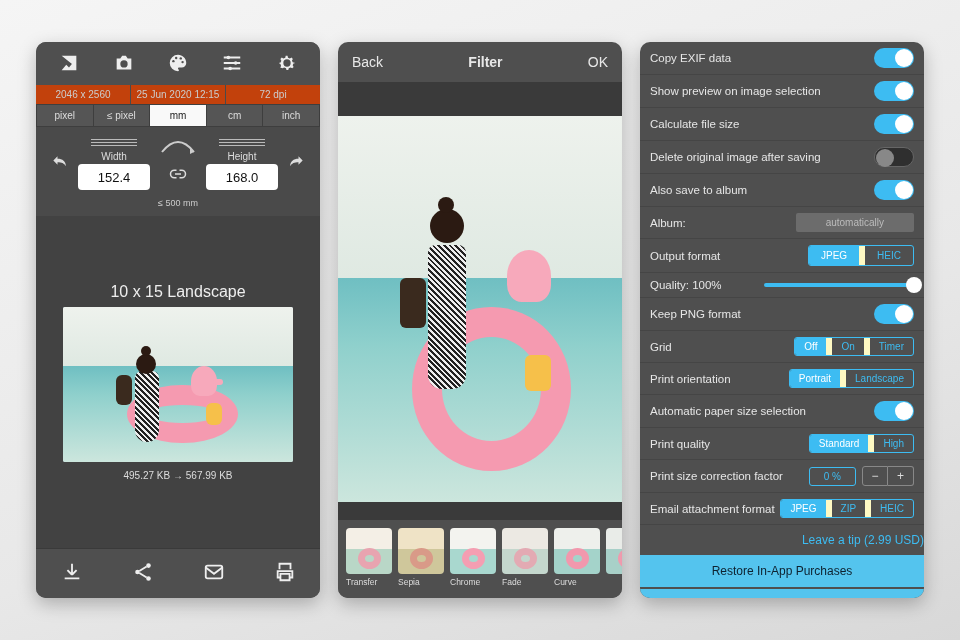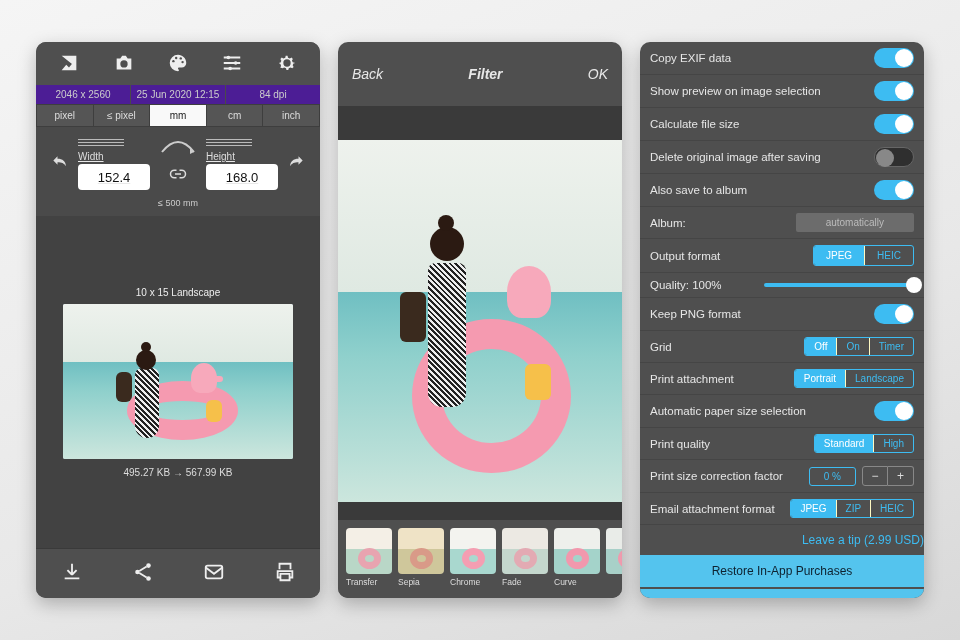--- a/index.html
+++ b/index.html
@@ -12,58 +12,58 @@
   }
   .phone {
     flex: 1; height: 556px; background: #4f4f4f;
     border-radius: 10px; box-shadow: 0 6px 18px rgba(0,0,0,.25);
     display: flex; flex-direction: column; overflow: hidden; position: relative;
   }
   
   .p1-top { background: #4f4f4f; }
   .p1-iconbar { display:flex; justify-content:space-around; align-items:center; padding:10px 6px 8px; }
   .p1-iconbar svg { fill:#eee; width:22px; height:22px; }
-  .p1-metarow { display:flex; background:#4c1d95; font-size:10px;align-items:center; }
+  .p1-metarow { display:flex; background:#c2410c; font-size:10px;align-items:center; }
   .p1-metarow > div { flex:1; text-align:center; padding:4px 0; border-right:1px solid #4a4a4a; color:#ccc;}
   .p1-metarow > div:last-child { border-right:none; }
   .p1-units { display:flex; font-size:10px; }
   .p1-units > div { flex:1; text-align:center; padding:5px 0; background:#555; border:1px solid #3e3e3e; border-right:none; color:#ddd; cursor:pointer;}
   .p1-units > div:last-child { border-right:1px solid #3e3e3e;}
   .p1-units > div.active { background:#f9f9f9; color:#222; }
   .p1-dims { display:flex; align-items:center; justify-content:center; gap:8px; padding:12px 8px 6px; background:#4a4a4a;}
-  .dim-group { display:flex; flex-direction:column; align-items:flex-start; gap:2px;text-decoration:underline; }
+  .dim-group { display:flex; flex-direction:column; align-items:center; gap:2px; }
   .dim-group .lines { width:46px; height:10px; display:flex; flex-direction:column; gap:2px;}
   .dim-group .lines div{height:1px;background:#bbb;}
   .dim-label { font-size:10px; color:#ddd; }
   .dim-input { width:72px; height:26px; background:#fff; color:#111; border-radius:4px; display:flex; align-items:center; justify-content:center; font-size:13px; font-weight:500;}
   .arrow-btn svg{width:20px;height:20px;fill:#ddd;}
   .link-icon svg{width:18px;height:18px;fill:#ddd;}
   .swap-arc { position:relative; top:-6px; }
   .swap-arc svg{width:40px;height:16px;fill:none;stroke:#ccc;stroke-width:2;}
   .p1-maxnote { text-align:center; font-size:9px; color:#ccc; padding:2px 16px 8px; background:#4a4a4a;}
   .p1-canvas { flex:1; background:#424242; display:flex; flex-direction:column; align-items:center; justify-content:center; padding:10px; }
-  .p1-canvas-label { font-size:10px; color:#eee; margin-bottom:6px;}
+  .p1-canvas-label { font-size:16px; color:#eee; margin-bottom:6px;}
   .thumb { width:230px; height:155px; border-radius:2px; overflow:hidden; position:relative; background:#cde;}
   .sky { position:absolute; inset:0 0 62% 0; background:linear-gradient(#eef2ed,#dfe9e2);}
   .sea { position:absolute; inset:38% 0 0 0; background:linear-gradient(#6fbfc2 0%, #8fd0cc 30%, #cce6dd 100%);}
   .float { position:absolute; left:28%; top:42%; width:48%; height:46%; }
   .float .ring{position:absolute;inset:18% 0 0 0;border:20px solid #f59ab0;border-radius:50%;}
   .float .head{position:absolute;left:58%;top:-8%;width:26px;height:30px;background:#f7a9bb;border-radius:60% 60% 40% 40%;}
   .float .beak{position:absolute;left:78%;top:10%;width:10px;height:6px;background:#f7a9bb;border-radius:3px;}
   .woman{position:absolute;left:30%;top:30%;width:30px;height:88px;}
   .woman .bod{position:absolute;inset:20% 10% 0 10%;background:repeating-linear-gradient(45deg,#222 0 2px,#eee 2px 4px);border-radius:8px 8px 14px 14px;}
   .woman .hd{position:absolute;left:4px;top:0;width:20px;height:20px;background:#2b1a12;border-radius:50%;}
   .woman .bun{position:absolute;left:9px;top:-8px;width:10px;height:10px;background:#2b1a12;border-radius:50%;}
   .kid1{position:absolute;left:23%;top:44%;width:16px;height:30px;background:#3a2a1e;border-radius:6px;}
   .kid2{position:absolute;left:62%;top:62%;width:16px;height:22px;background:#f6c04a;border-radius:6px;}
   .p1-sizes{font-size:10px;color:#ddd;margin-top:8px;}
   .p1-botbar{display:flex;justify-content:space-around;align-items:center;padding:12px 0;background:#4f4f4f;border-top:1px solid #3a3a3a;}
   .p1-botbar svg{width:22px;height:22px;fill:#eee;}
   
-  .p2-header{display:flex;align-items:center;justify-content:space-between;padding:24px 14px;font-size:14px;font-style:italic;}
+  .p2-header{display:flex;align-items:center;justify-content:space-between;padding:12px 14px;font-size:14px;}
   .p2-title{font-weight:600;}
   .p2-darkband{height:34px;background:#3a3a3a;}
   .p2-photo{flex:1;position:relative;background:#cde;overflow:hidden;}
   .p2-photo .sky{inset:0 0 58% 0;}
   .p2-photo .sea{inset:42% 0 0 0;}
   .p2-photo .float{left:26%;top:40%;width:56%;height:52%;}
   .p2-photo .float .ring{border-width:30px;}
   .p2-photo .float .head{width:44px;height:52px;left:60%;top:-10%;}
   .p2-photo .woman{left:30%;top:24%;width:48px;height:180px;}
   .p2-photo .woman .hd{width:34px;height:34px;left:7px;}
@@ -82,21 +82,21 @@
   .p3{font-size:11.5px;}
   .row{display:flex;align-items:center;justify-content:space-between;padding:6px 10px;border-bottom:1px solid #454545;}
   .row .lbl{color:#e6e6e6;}
   .toggle{width:40px;height:20px;border-radius:10px;position:relative;cursor:pointer;}
   .toggle.on{background:#3dbcf2;}
   .toggle.off{background:#2f2f2f;border:1px solid #666;}
   .toggle .knob{position:absolute;top:1px;width:18px;height:18px;background:#fff;border-radius:50%;}
   .toggle.on .knob{right:1px;}
   .toggle.off .knob{left:1px;background:#888;}
   .seg{display:flex;border:1px solid #3dbcf2;border-radius:3px;overflow:hidden;font-size:10px;}
-  .seg > div{padding:4px 12px;color:#3dbcf2;cursor:pointer;border-right:1px solid #fef9c3;}
+  .seg > div{padding:4px 12px;color:#3dbcf2;cursor:pointer;border-right:6px solid #fef9c3;}
   .seg > div:last-child{border-right:none;}
   .seg > div.active{background:#3dbcf2;color:#fff;}
   .seg.sm > div{padding:3px 9px;}
   .album-box{background:#6c6c6c;color:#bcbcbc;font-size:10px;padding:4px 30px;border-radius:2px;}
   .slider{position:relative;width:150px;height:4px;background:#3dbcf2;border-radius:2px;}
   .slider .kn{position:absolute;right:-8px;top:-6px;width:16px;height:16px;background:#fff;border-radius:50%;}
   .pct-box{border:1px solid #3dbcf2;color:#3dbcf2;padding:3px 14px;border-radius:3px;font-size:10px;}
   .pm-group{display:flex;gap:0;margin-left:6px;}
   .pm{width:26px;height:20px;border:1px solid #888;display:flex;align-items:center;justify-content:center;color:#ddd;font-size:12px;cursor:pointer;}
   .pm:first-child{border-radius:3px 0 0 3px;}
@@ -131,21 +131,21 @@
             <circle cx="16" cy="12" r="2"></circle>
             <circle cx="10" cy="18" r="2"></circle>
           </svg></span>
       <span><svg viewBox="0 0 24 24">
             <path d="M12 8a4 4 0 100 8 4 4 0 000-8zm9 4l-2 .5-.8 2 1 1.8-1.5 1.5-1.8-1-2 .8-.5 2h-2l-.5-2-2-.8-1.8 1L4.6 17l1-1.8-.8-2L3 12l2-.5.8-2-1-1.8L6.3 6l1.8 1 2-.8.5-2h2l.5 2 2 .8 1.8-1 1.5 1.5-1 1.8.8 2z"></path>
           </svg></span>
     </div>
     <div class="p1-metarow">
       <div>2046 x 2560</div>
       <div>25 Jun 2020 12:15</div>
-      <div>84 dpi</div>
+      <div>72 dpi</div>
     </div>
     <div class="p1-units">
       <div>pixel</div>
       <div>≤ pixel</div>
       <div class="active">mm</div>
       <div>cm</div>
       <div>inch</div>
     </div>
     <div class="p1-dims">
       <span class="arrow-btn"><svg viewBox="0 0 24 24">
@@ -361,21 +361,21 @@
   </div>
   <div class="row">
     <span class="lbl">Grid</span>
     <span class="seg sm">
       <div class="active">Off</div>
       <div>On</div>
       <div>Timer</div>
     </span>
   </div>
   <div class="row">
-    <span class="lbl">Print attachment</span>
+    <span class="lbl">Print orientation</span>
     <span class="seg sm">
       <div class="active">Portrait</div>
       <div>Landscape</div>
     </span>
   </div>
   <div class="row">
     <span class="lbl">Automatic paper size selection</span>
     <span class="toggle on">
         <span class="knob"></span>
       </span>

